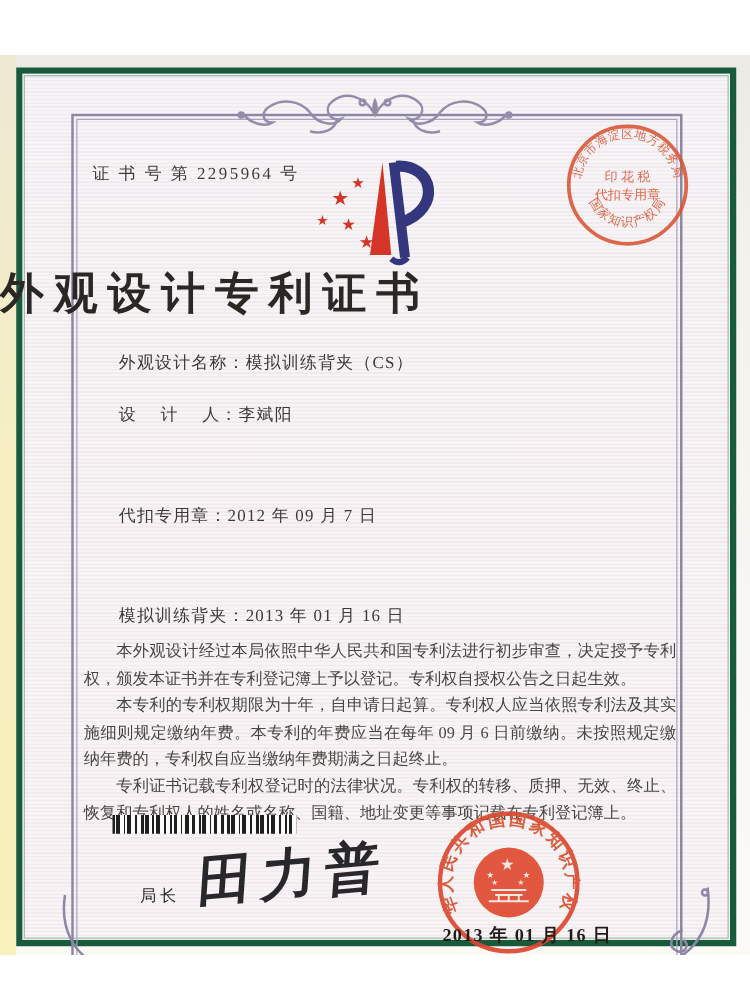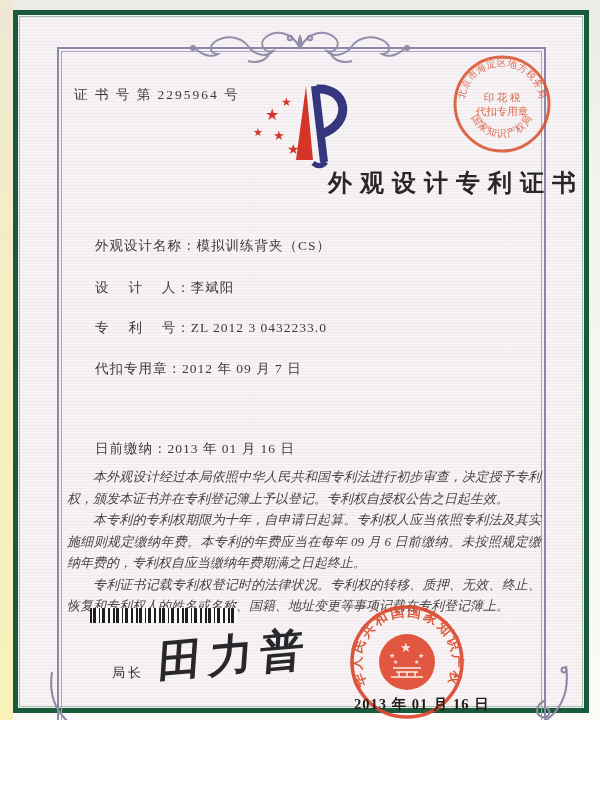--- a/index.html
+++ b/index.html
@@ -1,20 +1,21 @@
 <!DOCTYPE html>
 <html style="--frame-green: #185a3c; --seal-red: #d8502f; --ornament-purple: #8d87a6; --logo-red: #d43527; --logo-blue: #34377e; --paper: #f7f5f6; --ink: #3c3a38;"><head>
 <meta charset="utf-8">
 <style>
   * { margin:0; padding:0; box-sizing:border-box; }
   html,body { width:600px; height:800px; }
   .page {
     position:relative; width:600px; height:720px; overflow:hidden;
     background:linear-gradient(180deg,#eceae4 0%, #f2f1ec 20%, #f7f6f2 60%, #fbfaf7 100%);
     font-family:"Liberation Serif","DejaVu Serif",serif;
+    margin-top:44px;
   }
   .edge-strip {
     position:absolute; left:0; top:0; width:13px; height:100%;
     background:linear-gradient(180deg,#eee8d4 0%, #f5efc2 45%, #f8f1ba 100%);
   }
   .green-frame {
     position:absolute; left:13px; top:10px; right:11px; bottom:7px;
     border:5px solid var(--frame-green,#185a3c);
     box-shadow: inset 0 0 0 1px #f3f3ec, inset 0 0 0 2px #2d6c4d;
     background:var(--paper,#f7f5f6);
@@ -42,33 +43,33 @@
   .crest { left:182px; top:24px; width:236px; height:48px; }
   .corner-right { left:486px; top:662px; width:86px; height:96px; }
   .corner-left { left:46px; top:670px; width:74px; height:88px; }
 
   .cert-number {
     position:absolute; left:74px; top:86px; font-size:13.5px;
     letter-spacing:2px; color:var(--ink,#3c3a38);
   }
   .logo { position:absolute; left:247px; top:78px; width:110px; height:94px; }
   .title {
-    position:absolute; left:0; right:16px; top:167px; text-align:right;
-    font-size:24px; font-weight:bold; letter-spacing:8px; color:#2a2825;
+    position:absolute; left:0; right:0; top:167px; text-align:left;
+    font-size:35px; font-weight:bold; letter-spacing:8px; color:#2a2825;
   }
   .field-row {
     position:absolute; left:95px; font-size:13.5px; color:var(--ink,#3c3a38);
     letter-spacing:1px; white-space:nowrap;
   }
   .f0{top:237px} .f1{top:279px} .f2{top:319px} .f3{top:360px} .f4{top:400px} .f5{top:440px}
   .legal {
     position:absolute; left:67px; top:466px; width:474px;
     font-size:13px; line-height:21.5px; color:#474542; text-align:justify;
   }
-  .legal p { text-indent:2em;font-style:italic; }
+  .legal p { text-indent:2em; }
   .barcode {
     position:absolute; left:90px; top:608px; width:147px; height:15px;
     background:repeating-linear-gradient(90deg,
       #1e1e1e 0 2px, #fafaf8 2px 3px, #1e1e1e 3px 6px, #fafaf8 6px 9px,
       #1e1e1e 9px 10px, #fafaf8 10px 12px, #1e1e1e 12px 15px, #fafaf8 15px 18px,
       #1e1e1e 18px 20px, #fafaf8 20px 23px);
   }
   .director-label {
     position:absolute; left:112px; top:664px; font-size:13px;
     letter-spacing:3px; color:#2e2c2a;
@@ -164,23 +165,22 @@
       <textPath href="#taxBottom" startOffset="50%" text-anchor="middle">国家知识产权局</textPath>
     </text>
     <text class="seal-text" x="52" y="49" font-size="10.5" text-anchor="middle">印 花 税</text>
     <text class="seal-text" x="52" y="63" font-size="10.5" text-anchor="middle">代扣专用章</text>
   </svg>
 
   <div class="title">外观设计专利证书</div>
 
   <div class="field-row f1"><span>设　 计 　人：</span><span>李斌阳</span></div>
   <div class="field-row f0"><span>外观设计名称：</span><span>模拟训练背夹（CS）</span></div>
-  <div class="field-row f2"><span>专　 利 　号：</span><span>ZL 2012 3 0432233.0</span></div>
   <div class="field-row f3"><span>代扣专用章：</span><span>2012 年 09 月 7 日</span></div>
-  <div class="field-row f5"><span>日前缴纳：</span><span>2013 年 01 月 16 日</span></div>
+  <div class="field-row f5"><span>模拟训练背夹：</span><span>2013 年 01 月 16 日</span></div>
 
   <div class="legal">
     <p>本外观设计经过本局依照中华人民共和国专利法进行初步审查，决定授予专利权，颁发本证书并在专利登记簿上予以登记。专利权自授权公告之日起生效。</p>
     <p>本专利的专利权期限为十年，自申请日起算。专利权人应当依照专利法及其实施细则规定缴纳年费。本专利的年费应当在每年 09 月 6 日前缴纳。未按照规定缴纳年费的，专利权自应当缴纳年费期满之日起终止。</p>
     <p>专利证书记载专利权登记时的法律状况。专利权的转移、质押、无效、终止、恢复和专利权人的姓名或名称、国籍、地址变更等事项记载在专利登记簿上。</p>
   </div>
 
   <div class="barcode"></div>
 
   <div class="director-label">局长</div>

